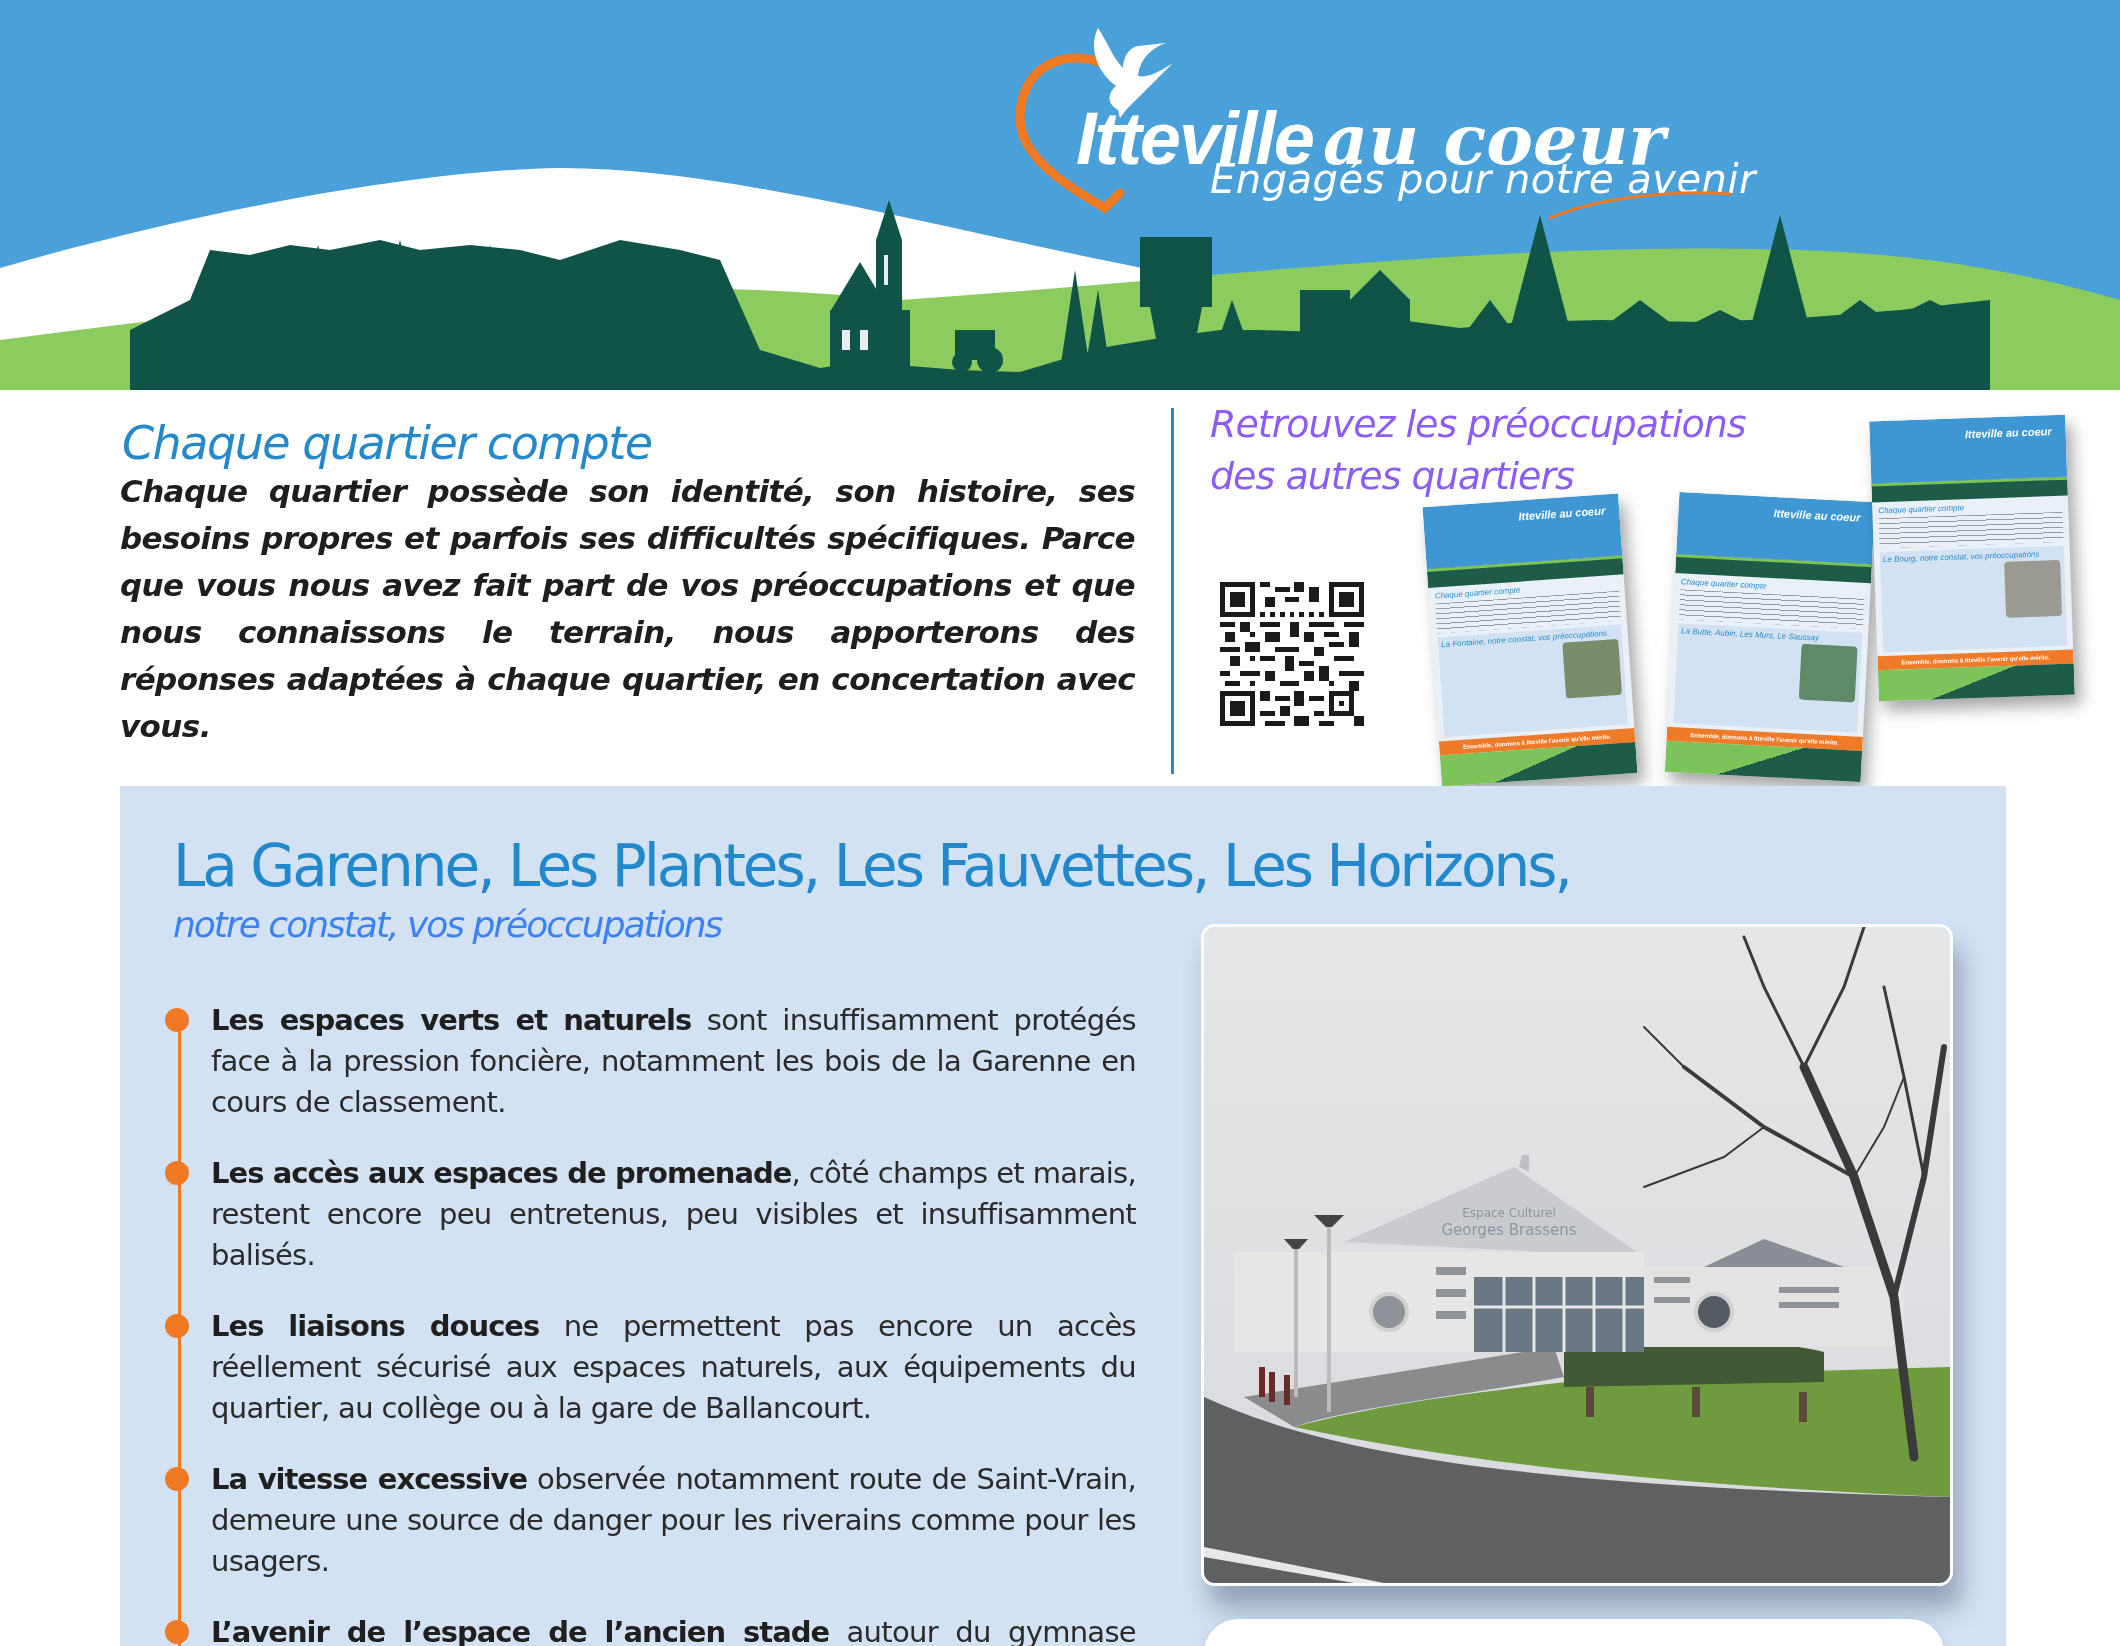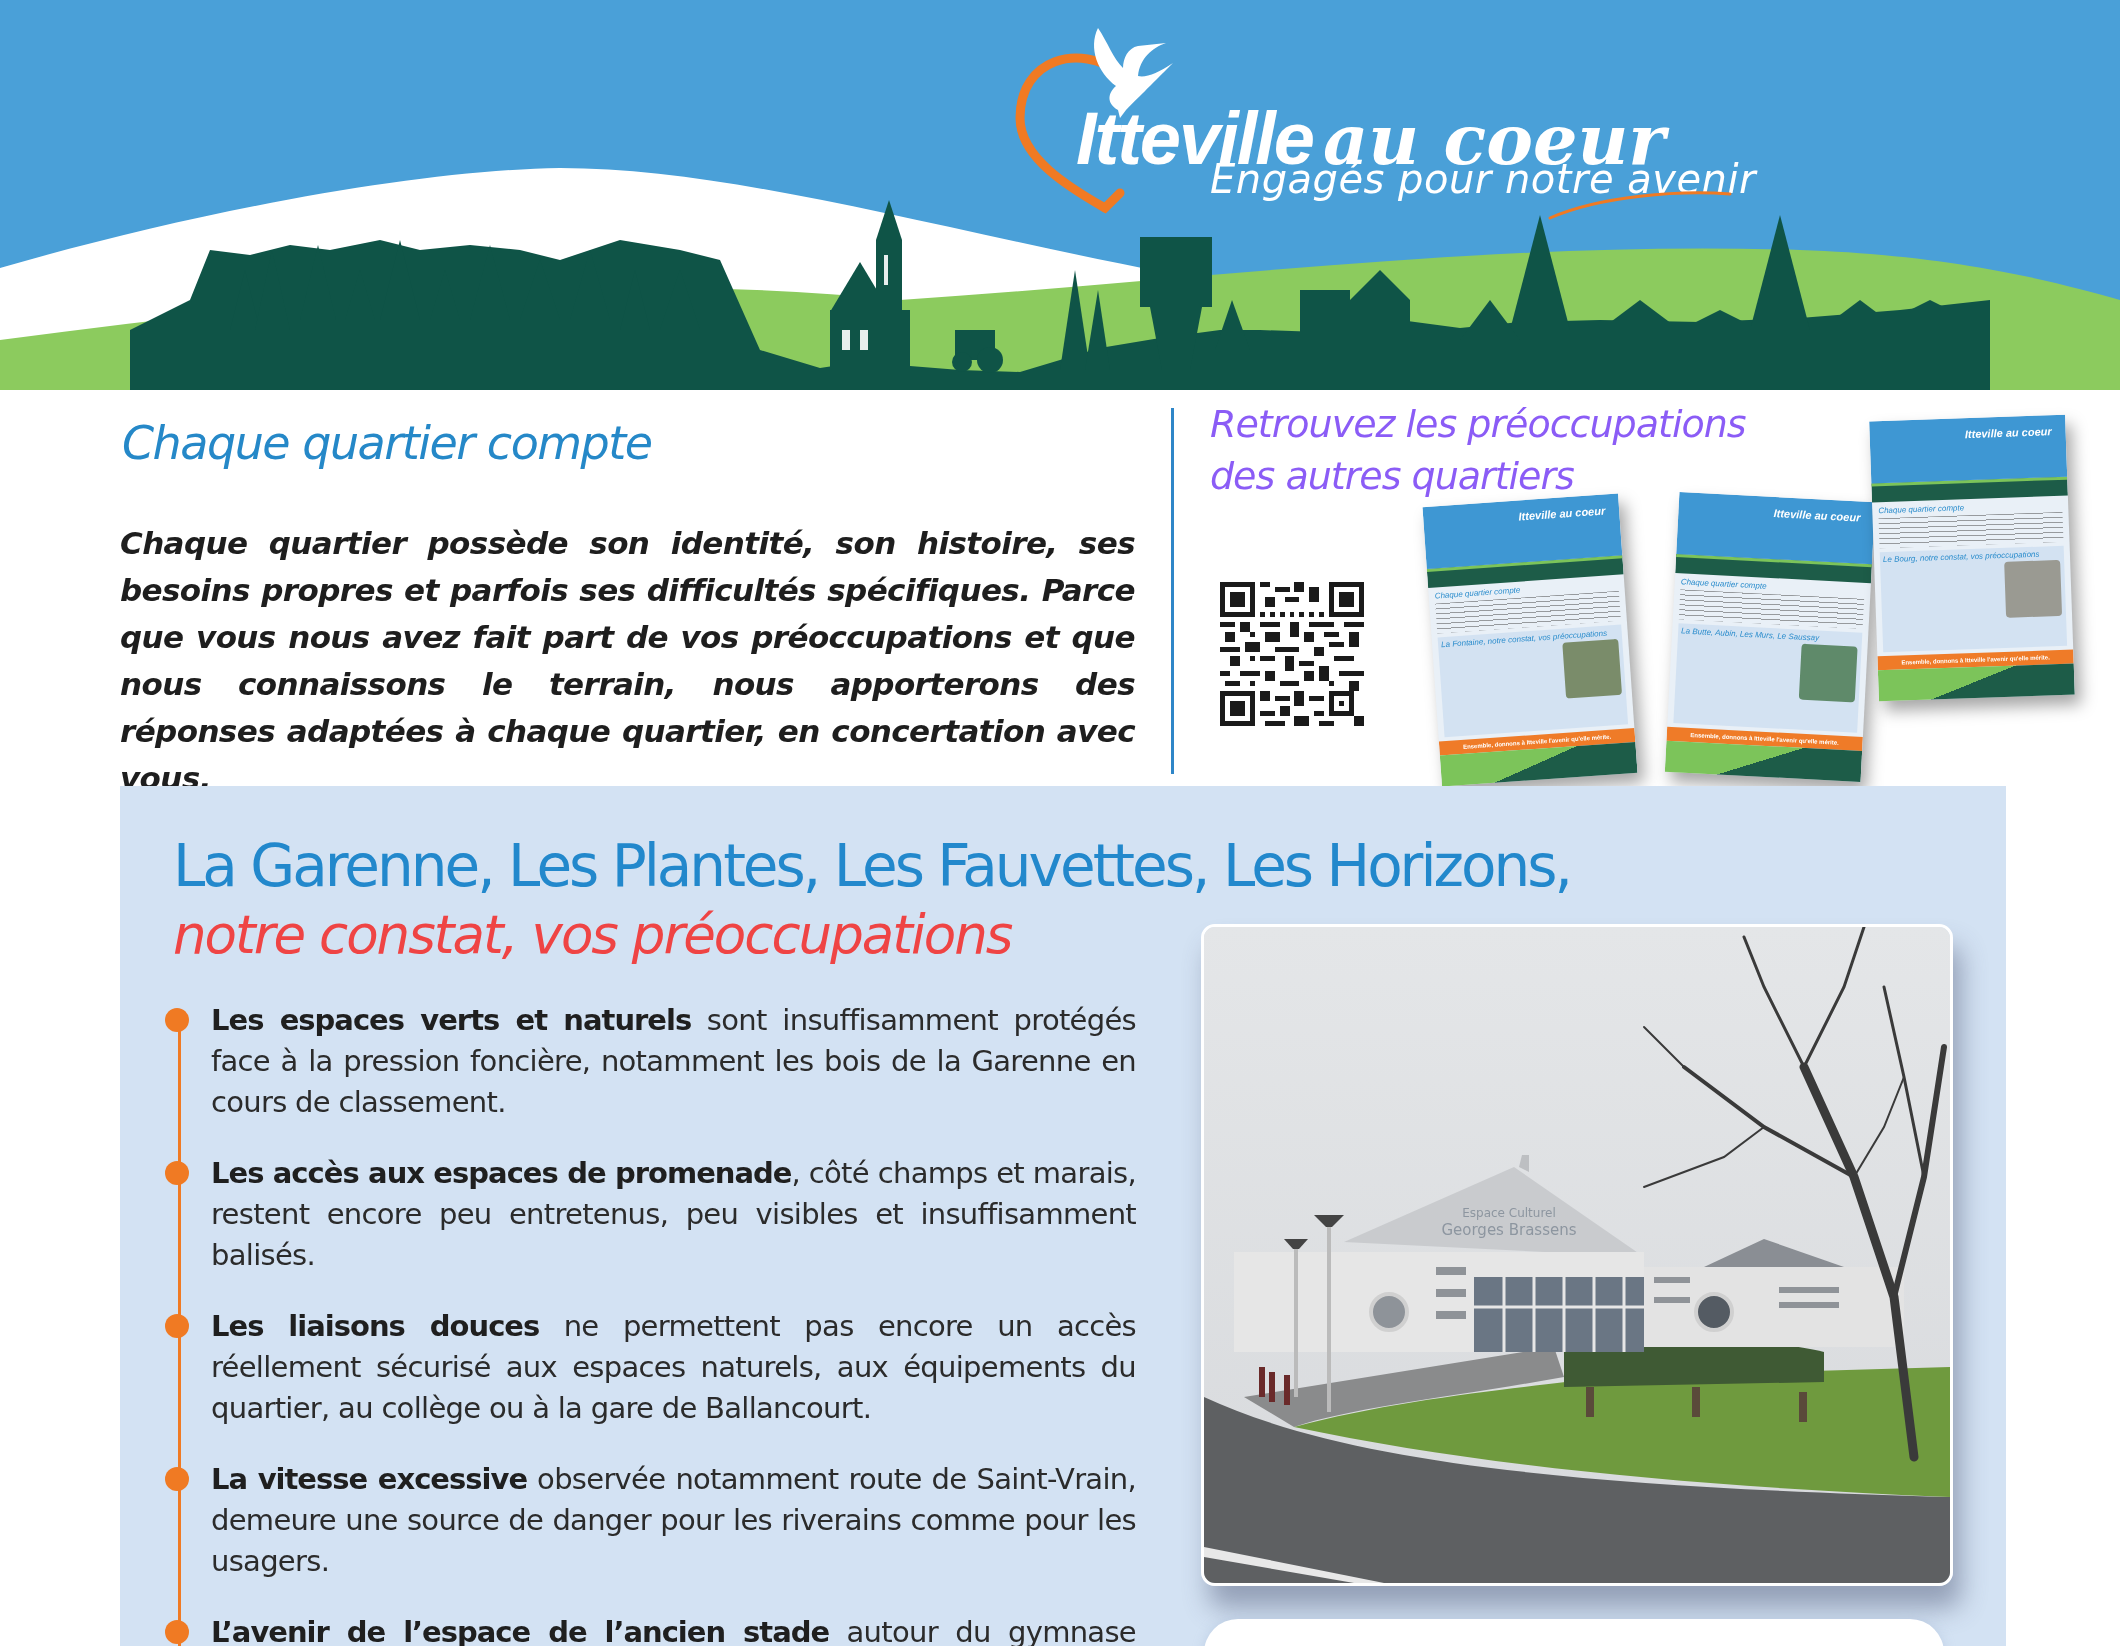--- a/index.html
+++ b/index.html
@@ -8,21 +8,21 @@
   
   .banner { position:absolute; left:0; top:0; width:2120px; height:390px; background:#4aa0d8; overflow:hidden; }
   .banner svg.land { position:absolute; left:0; top:0; }
   .logo { position:absolute; left:1010px; top:18px; width:760px; height:200px; }
   .logo .brand { position:absolute; left:66px; top:78px; font-family:"Liberation Sans", sans-serif; font-weight:bold; font-style:italic; font-size:74px; color:#ffffff; letter-spacing:-2px; white-space:nowrap; }
   .logo .brand .script { font-family:"DejaVu Serif", serif; font-style:italic; font-weight:bold; font-size:70px; margin-left:10px; letter-spacing:0; }
   .logo .tagline { position:absolute; left:200px; top:138px; font-family:"DejaVu Sans", sans-serif; font-style:italic; font-size:40px; color:#ffffff; white-space:nowrap; letter-spacing:0.5px; }
 
   
   .intro-title { position:absolute; left:122px; top:416px; font-family:"DejaVu Sans", sans-serif; font-style:italic; font-size:46px; color:#2588c8; letter-spacing:-1.5px; }
-  .intro-body { position:absolute; left:120px; top:520px; width:1015px; font-family:"DejaVu Sans", sans-serif; font-style:italic; font-weight:bold; font-size:31px; line-height:47px; color:#1e1e1e; text-align:justify; letter-spacing:-0.6px; }
+  .intro-body { position:absolute; left:120px; top:468px; width:1015px; font-family:"DejaVu Sans", sans-serif; font-style:italic; font-weight:bold; font-size:31px; line-height:47px; color:#1e1e1e; text-align:justify; letter-spacing:-0.6px; }
 
   .vdivider { position:absolute; left:1171px; top:408px; width:3px; height:366px; background:#2e86c8; }
 
   .others-title { position:absolute; left:1210px; top:398px; font-family:"DejaVu Sans", sans-serif; font-style:italic; font-size:38px; line-height:52px; color:#8b5cf6; letter-spacing:-1px; }
 
   .qr { position:absolute; left:1220px; top:582px; width:144px; height:144px; background:#fff; }
 
   .brochure { position:absolute; width:196px; height:280px; background:#e9f0f7; box-shadow:6px 10px 16px rgba(0,0,0,0.35); overflow:hidden; }
   .brochure .b-top { height:62px; background:#3e97d3; position:relative; }
   .brochure .b-top .b-logo { position:absolute; right:14px; top:10px; font-size:11px; font-weight:bold; font-style:italic; color:#fff; }
@@ -31,21 +31,21 @@
   .brochure .b-lines { margin:3px 6px; height:30px; background:repeating-linear-gradient(#444 0 1px, transparent 1px 5px); opacity:0.5; }
   .brochure .b-panel { margin:4px 6px; height:100px; background:#d3e2f2; position:relative; }
   .brochure .b-panel .b-h { font-size:8px; font-style:italic; color:#2a8ccc; padding:3px; }
   .brochure .b-panel .b-photo { position:absolute; right:4px; top:14px; width:56px; height:56px; background:#7a8c6a; border-radius:4px; }
   .brochure .b-orange { height:14px; background:#ef7b28; color:#fff; font-size:6px; font-weight:bold; text-align:center; line-height:14px; white-space:nowrap; overflow:hidden; }
   .brochure .b-foot { height:40px; background:linear-gradient(160deg,#7cc45a 0 45%, #1d5c48 45% 100%); }
 
   
   .panel { position:absolute; left:120px; top:786px; width:1886px; height:860px; background:#d3e2f3; }
   .main-title { position:absolute; left:173px; top:832px; font-family:"DejaVu Sans", sans-serif; font-size:58px; color:#2288cc; letter-spacing:-3px; white-space:nowrap; }
-  .main-subtitle { position:absolute; left:173px; top:904px; font-family:"DejaVu Sans", sans-serif; font-style:italic; font-size:53px; color:#ef4444; letter-spacing:-2px; white-space:nowrap; }
+  .main-subtitle { position:absolute; left:173px; top:904px; font-family:"DejaVu Sans", sans-serif; font-style:italic; font-size:36px; color:#3b82f6; letter-spacing:-2px; white-space:nowrap; }
 
   .timeline { position:absolute; left:178px; top:1020px; width:3px; height:626px; background:#f07a23; }
   .items { position:absolute; left:211px; top:1000px; width:925px; }
   .item { position:relative; font-family:"DejaVu Sans", sans-serif; font-size:29px; line-height:41px; color:#2b2b2b; text-align:justify; margin-bottom:30px; letter-spacing:-0.7px; }
   .item .dot { position:absolute; left:-46px; top:8px; width:24px; height:24px; border-radius:50%; background:#f07a23; }
   .item b { color:#1f1f1f; font-weight:bold; letter-spacing:-1px; }
 
   
   .photo-wrap { position:absolute; left:1201px; top:924px; width:746px; height:656px; border-radius:14px; border:3px solid #ffffff; box-shadow:8px 22px 26px rgba(70,80,110,0.45); overflow:hidden; }
   .photo-wrap svg { display:block; }

